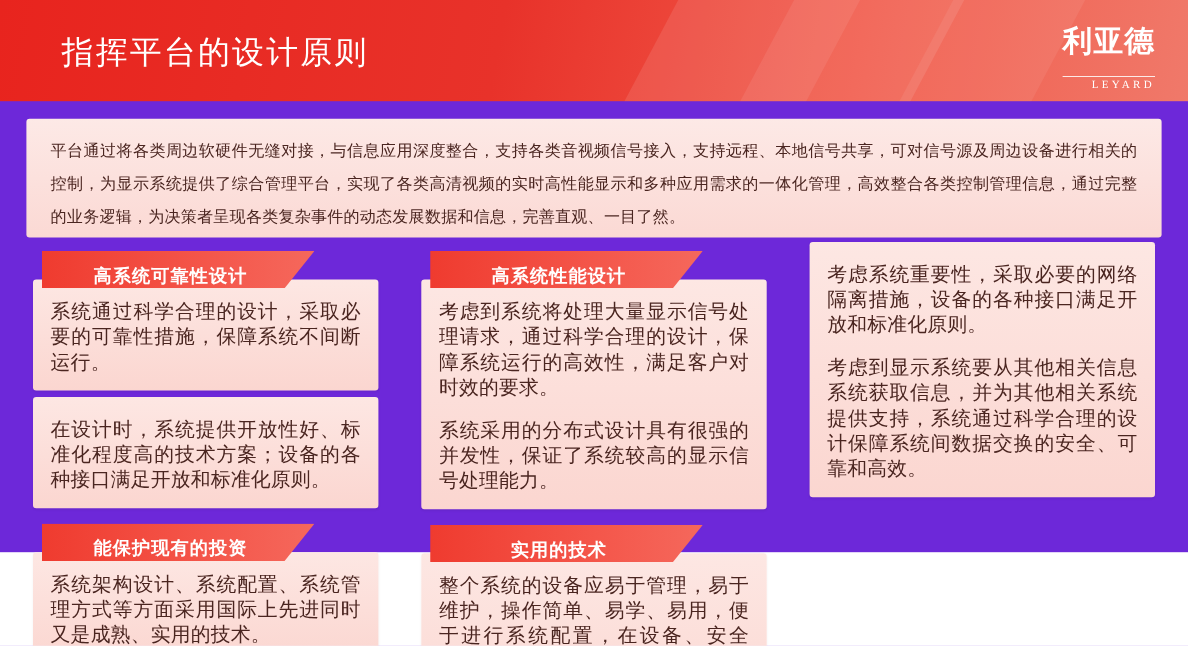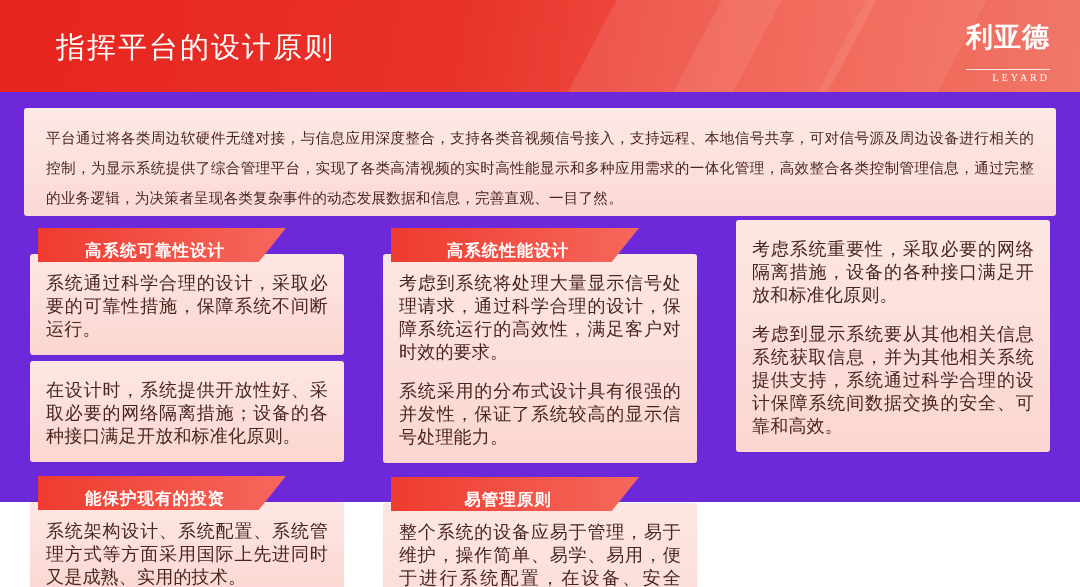--- a/index.html
+++ b/index.html
@@ -177,21 +177,21 @@
         <div class="bg"></div>
         <span>高系统可靠性设计</span>
       </div>
       <div class="body">
         <p>系统通过科学合理的设计，采取必要的可靠性措施，保障系统不间断运行。</p>
       </div>
     </div>
 
     <div class="card">
       <div class="body">
-        <p>在设计时，系统提供开放性好、采取必要的网络隔离措施；设备的各种接口满足开放和标准化原则。</p>
+        <p>在设计时，系统提供开放性好、标准化程度高的技术方案；设备的各种接口满足开放和标准化原则。</p>
       </div>
     </div>
 
     <div class="card">
       <div class="banner">
         <div class="bg"></div>
         <span>能保护现有的投资</span>
       </div>
       <div class="body">
         <p>系统架构设计、系统配置、系统管理方式等方面采用国际上先进同时又是成熟、实用的技术。</p>
@@ -207,21 +207,21 @@
       </div>
       <div class="body">
         <p>考虑到系统将处理大量显示信号处理请求，通过科学合理的设计，保障系统运行的高效性，满足客户对时效的要求。</p>
         <p>系统采用的分布式设计具有很强的并发性，保证了系统较高的显示信号处理能力。</p>
       </div>
     </div>
 
     <div class="card">
       <div class="banner">
         <div class="bg"></div>
-        <span>易管理原则</span>
+        <span>实用的技术</span>
       </div>
       <div class="body">
         <p>整个系统的设备应易于管理，易于维护，操作简单、易学、易用，便于进行系统配置，在设备、安全性、数据流量、性能等方面得到很好的监视和控制，并可以进行远程管理和故障诊断。</p>
       </div>
     </div>
   </div>
 
   <div class="col col-3">
 
     <div class="card">

